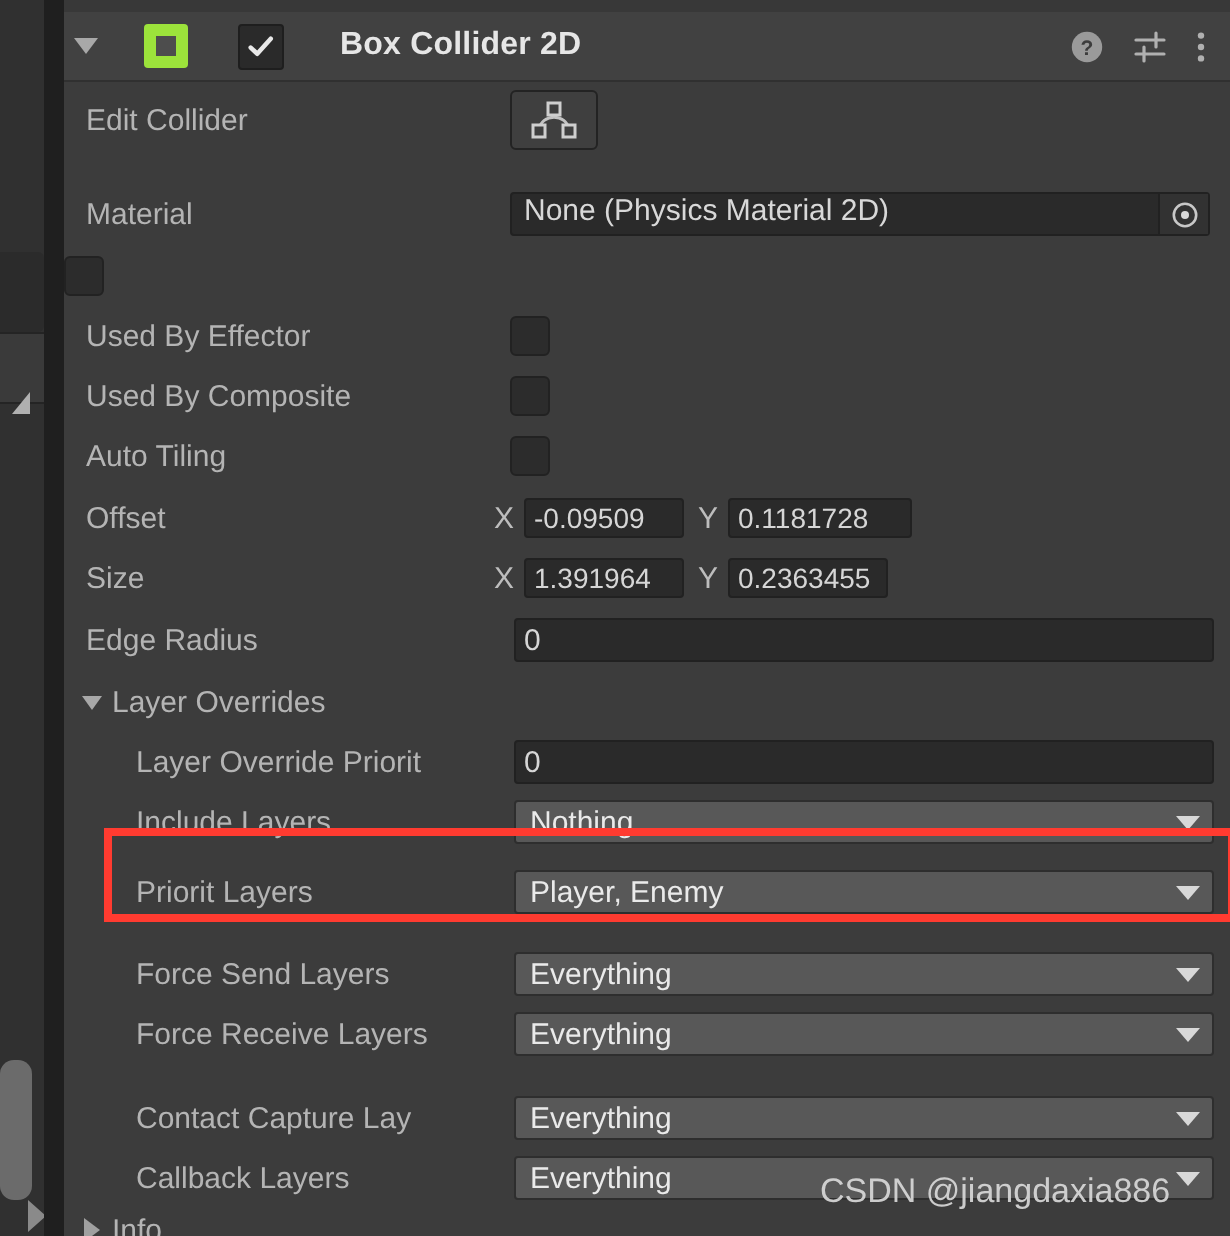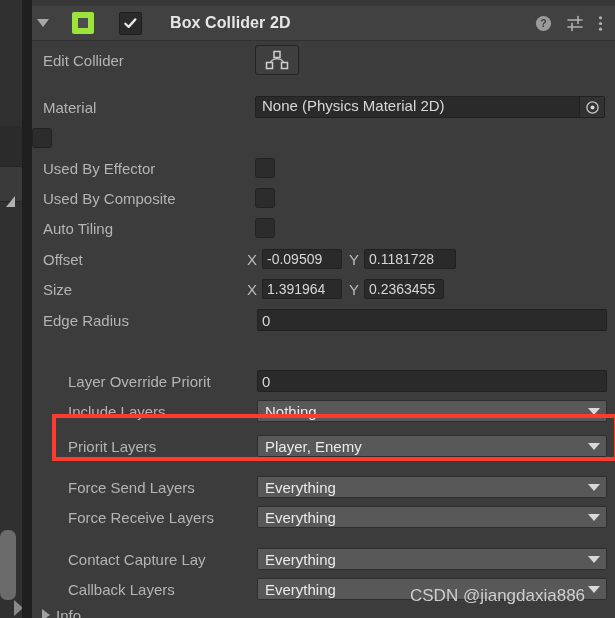--- a/index.html
+++ b/index.html
@@ -203,20 +203,26 @@
       <div class="txtfield" style="width:80px;margin-left:4px;">1.391964</div>
       <div class="axis" style="margin-left:6px;">Y</div>
       <div class="txtfield" style="width:80px;margin-left:4px;">0.2363455</div>
     </div>
 
     <div class="row" style="top:299px;">
       <div class="lbl indent1" style="width:214px;">Edge Radius</div>
       <div class="txtfield" style="width:350px;height:22px;font-size:15px;">0</div>
     </div>
 
+    <div class="row" style="top:332px;height:26px;">
+      <div style="width:20px;display:flex;align-items:center;justify-content:center;margin-left:4px;">
+        <div class="tri-down" style="border-left-width:5px;border-right-width:5px;border-top-width:7px;"></div>
+      </div>
+      <div class="lbl" style="font-size:15px;">Layer Overrides</div>
+    </div>
 
     <div class="row" style="top:360px;">
       <div class="lbl indent2" style="width:189px;">Layer Override Priorit</div>
       <div class="txtfield" style="width:350px;height:22px;font-size:15px;">0</div>
     </div>
 
     <div class="row" style="top:390px;">
       <div class="lbl indent2" style="width:189px;">Include Layers</div>
       <div class="dropdown" style="width:350px;">
         <div class="v">Nothing</div>

